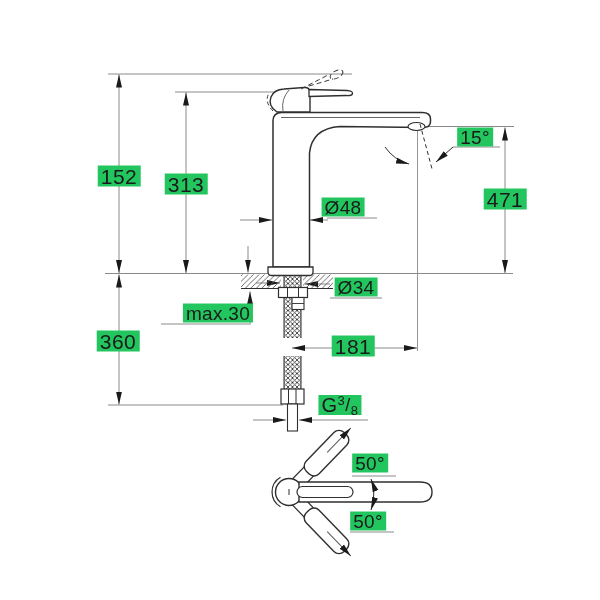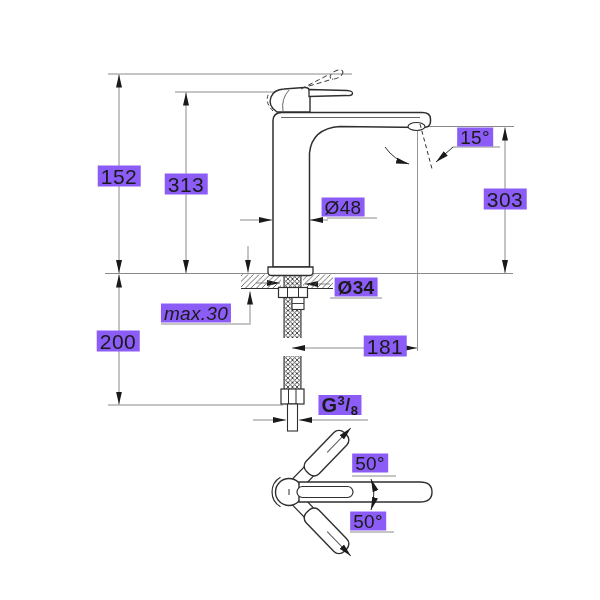--- a/index.html
+++ b/index.html
@@ -3,25 +3,25 @@
 <meta charset="utf-8">
 <style>
   html,body{margin:0;padding:0;background:#fff;}
   #stage{
     position:relative;width:600px;height:600px;background:#ffffff;overflow:hidden;
     font-family:"Liberation Sans", sans-serif;color:#1a1a1a;
   }
   #stage svg{position:absolute;left:0;top:0;}
   .lbl{
     position:absolute;transform:translate(-50%,-50%);
-    background:#8b5cf6;padding:0 3px;white-space:nowrap;
+    background:#22c55e;padding:0 3px;white-space:nowrap;
     font-size:21px;line-height:1;color:#1a1a1a;letter-spacing:0.5px;
   }
   .lbl.small{font-size:19px;letter-spacing:0.3px;}
-  .thread{font-size:20px;font-weight:bold;}
+  .thread{font-size:20px;}
   .thread .sup{font-size:13px;position:relative;top:-7px;}
   .thread .slash{font-size:18px;position:relative;top:-1px;}
   .thread .sub{font-size:13px;position:relative;top:3px;}
 </style>
 </head>
 <body>
 
 <div id="stage">
 
 <svg width="600" height="600" viewBox="0 0 600 600">
@@ -151,26 +151,26 @@
       <line x1="344" y1="492" x2="378" y2="492" transform="rotate(-46 289 492)" marker-end="url(#ah)"></line>
       <line x1="344" y1="492" x2="378" y2="492" transform="rotate(46 289 492)" marker-end="url(#ah)"></line>
     </g>
 
     <path d="M 371,479 Q 376.5,493.5 371,510" fill="none" stroke="#2f2f2f" stroke-width="1" marker-start="url(#ah)" marker-end="url(#ah)"></path>
   </g>
 </svg>
 
 <span class="lbl" style="left:119px;top:176px;">152</span>
 <span class="lbl" style="left:186px;top:184px;text-align:center;">313</span>
-<span class="lbl" style="left:505px;top:199px;">303</span>
-<span class="lbl" style="left:118px;top:341px;">200</span>
-<span class="lbl" style="left:353px;top:346px;margin-left:32px;">181</span>
+<span class="lbl" style="left:505px;top:199px;">471</span>
+<span class="lbl" style="left:118px;top:341px;">360</span>
+<span class="lbl" style="left:353px;top:346px;">181</span>
 <span class="lbl small" style="left:343px;top:207px;">Ø48</span>
-<span class="lbl small" style="left:356px;top:287px;font-weight:bold;">Ø34</span>
-<span class="lbl small" style="left:196px;top:313px;font-style:italic;">max.30</span>
+<span class="lbl small" style="left:356px;top:287px;">Ø34</span>
+<span class="lbl small" style="left:218px;top:313px;">max.30</span>
 <span class="lbl small" style="left:475px;top:137px;">15°</span>
 <span class="lbl small" style="left:370px;top:463px;">50°</span>
 <span class="lbl small" style="left:368px;top:521px;">50°</span>
 
 <span class="lbl thread" style="left:340px;top:405px;">
   <span>G</span><span class="sup">3</span><span class="slash">/</span><span class="sub">8</span>
 </span>
 
 </div>
 

